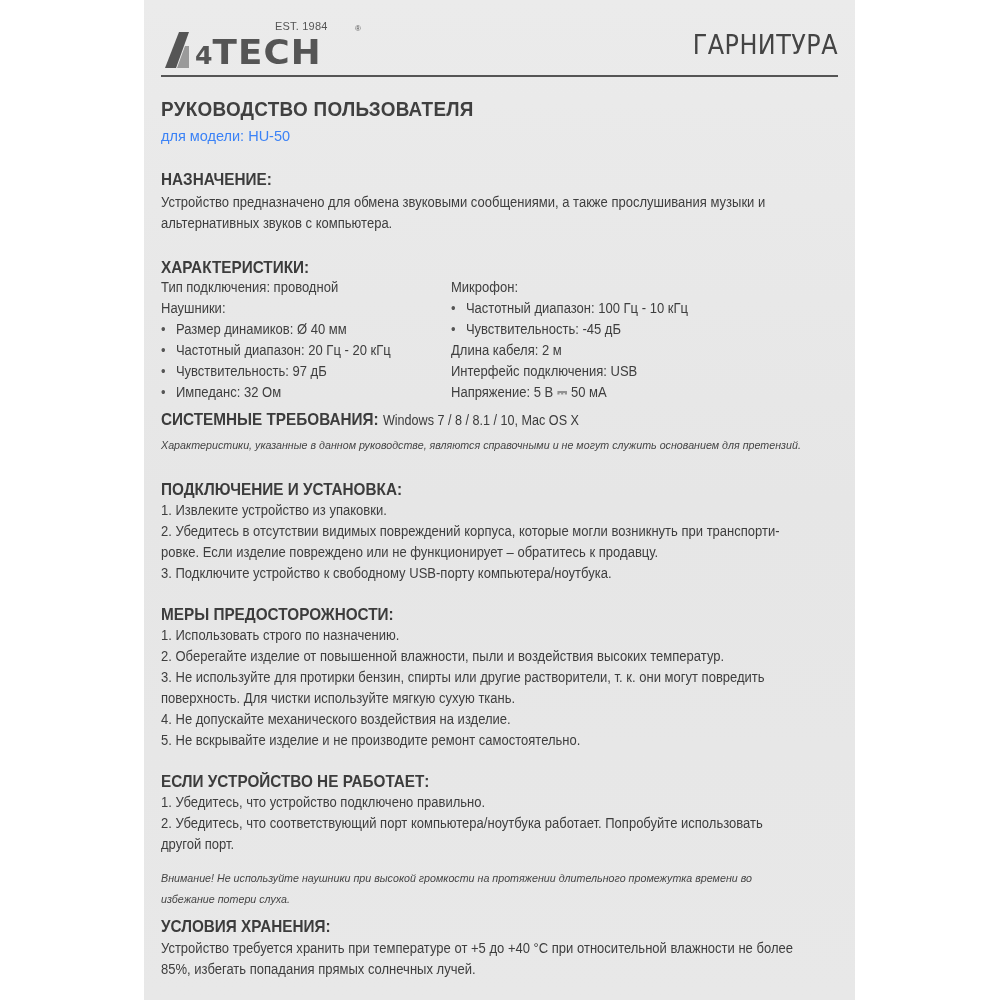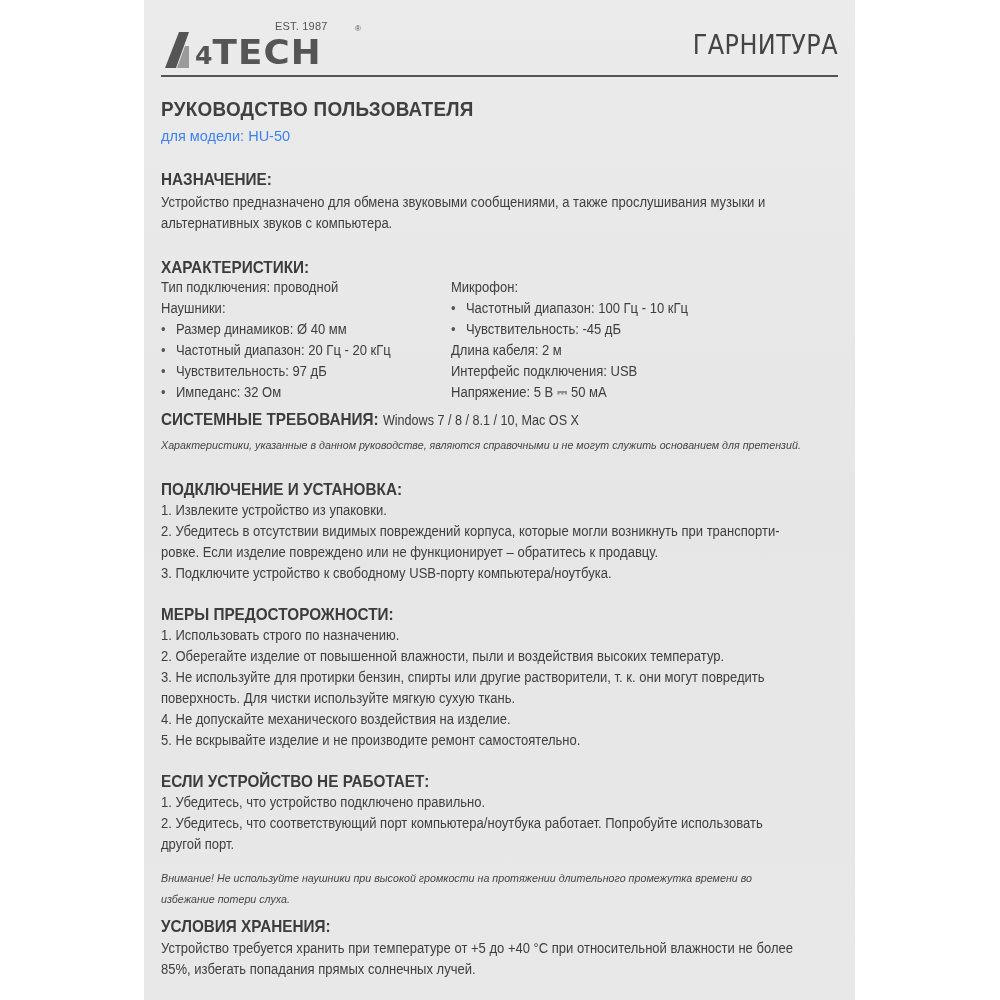--- a/index.html
+++ b/index.html
@@ -53,21 +53,21 @@
 </head>
 <body>
 
 <div class="paper"></div>
 
 <div class="logo">
   <svg class="logo-mark" viewBox="0 0 38 36">
     <polygon points="0,36 14,0 24,0 11,36" fill="#555"></polygon>
     <polygon points="12,36 20,14 24,14 24,36" fill="#9a9a9a"></polygon>
   </svg>
-  <span class="logo-est">EST. 1987</span>
+  <span class="logo-est">EST. 1984</span>
   <span class="logo-reg">®</span>
   <span class="logo-text"><span class="four">4</span><span>TECH</span></span>
 </div>
 <div class="header-title">ГАРНИТУРА</div>
 <div class="divider"></div>
 
 <div class="doc-title">РУКОВОДСТВО ПОЛЬЗОВАТЕЛЯ</div>
 <div class="model">для модели: HU-50</div>
 
 <h2 style="top:170px">НАЗНАЧЕНИЕ:</h2>

